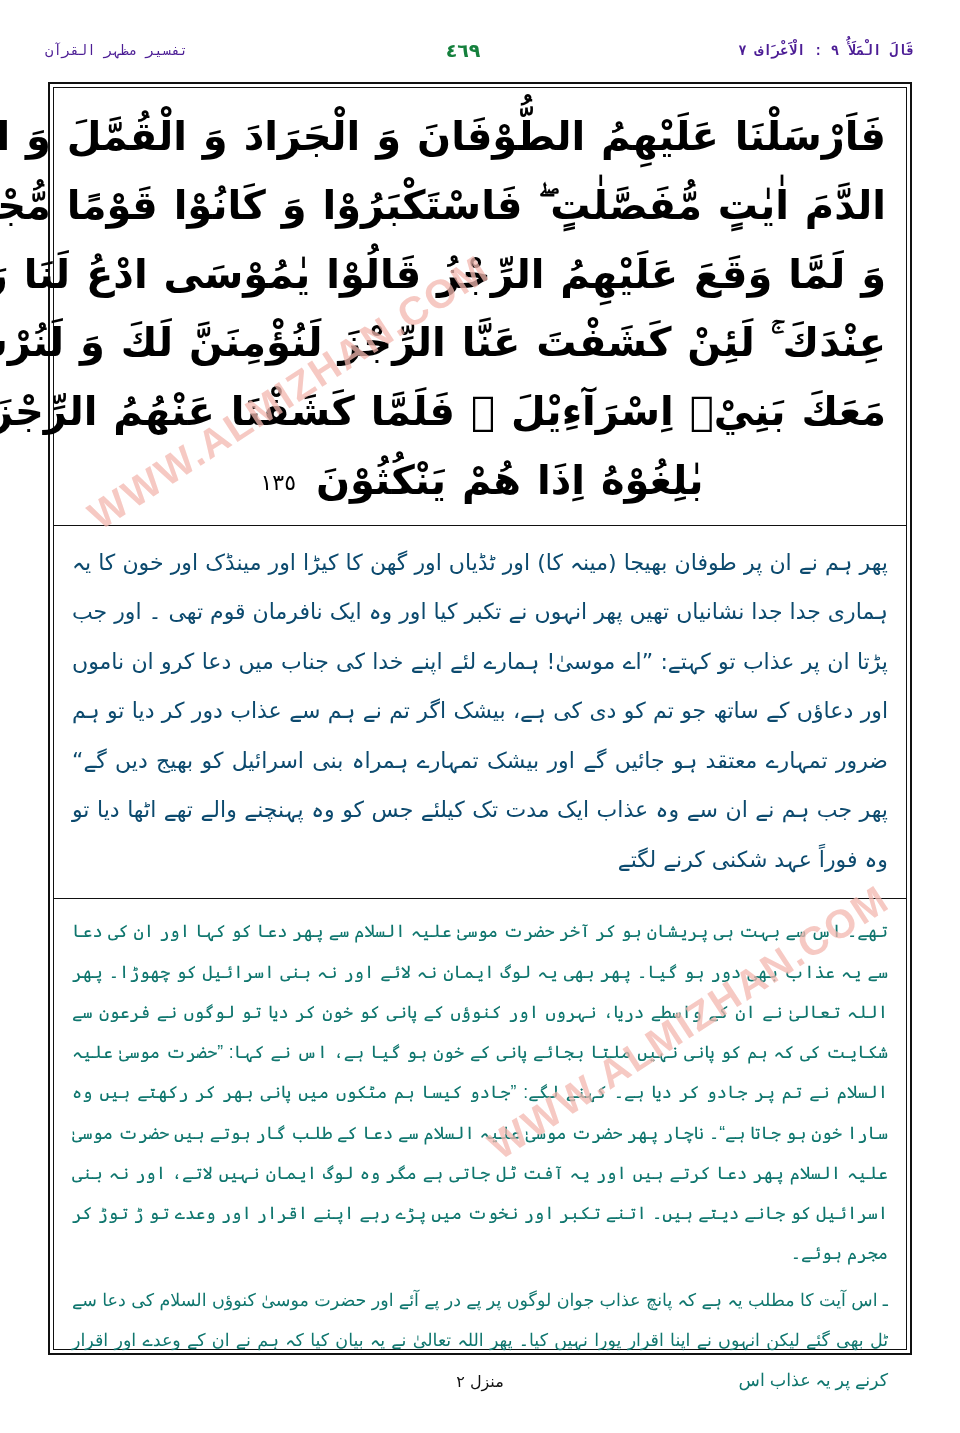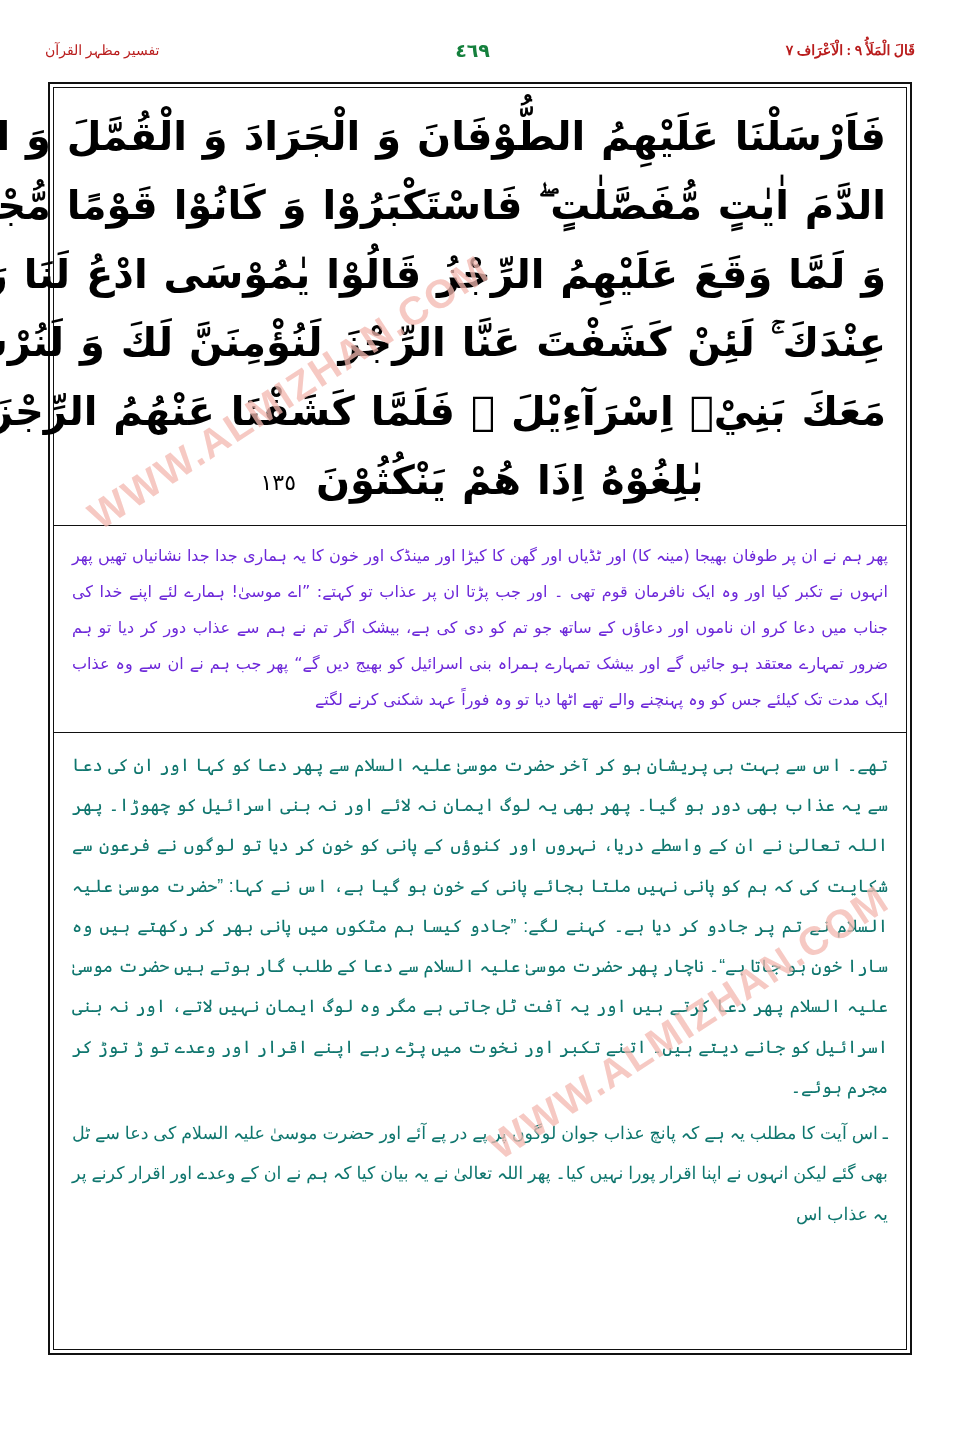--- a/index.html
+++ b/index.html
@@ -46,23 +46,23 @@
     top: 30px;
     left: 45px;
     right: 45px;
     height: 40px;
     display: flex;
     align-items: center;
     justify-content: space-between;
     direction: rtl;
   }
   .head-right, .head-left {
-    font-family: Liberation Serif, serif;
+    font-family: Liberation Mono, monospace;
     font-size: 17px;
-    color: #b91c1c;
+    color: #4c1d95;
     white-space: nowrap;
   }
   .head-right { font-size: 14px; font-weight: bold; }
   .head-left  { font-size: 14px; }
   .head-center {
     font-size: 19px;
     color: #15803d;
     font-weight: bold;
   }
 
@@ -116,23 +116,23 @@
     display: inline-block;
     font-size: 22px;
     font-weight: normal;
     vertical-align: 4px;
     margin: 0 4px;
   }
 
   
   .urdu-trans {
     font-family: "DejaVu Sans", sans-serif;
-    font-size: 16px;
+    font-size: 22px;
     line-height: 2.25;
-    color: #6d28d9;
+    color: #0c4a6e;
     padding: 12px 18px 14px 18px;
   }
   .urdu-trans p { margin: 0; }
 
   
   .urdu-tafsir {
     font-family: Liberation Sans, sans-serif;
     font-size: 17.5px;
     line-height: 2.3;
     color: #0f766e;
@@ -188,20 +188,21 @@
           <span class="ayah-num">١٣٥</span>
         </span>
       </div>
 
       <div class="band urdu-trans">
         <p>پھر ہم نے ان پر طوفان بھیجا (مینہ کا) اور ٹڈیاں اور گھن کا کیڑا اور مینڈک اور خون کا یہ ہماری جدا جدا نشانیاں تھیں پھر انہوں نے تکبر کیا اور وہ ایک نافرمان قوم تھی ۔ اور جب پڑتا ان پر عذاب تو کہتے: ”اے موسیٰ! ہمارے لئے اپنے خدا کی جناب میں دعا کرو ان ناموں اور دعاؤں کے ساتھ جو تم کو دی کی ہے، بیشک اگر تم نے ہم سے عذاب دور کر دیا تو ہم ضرور تمہارے معتقد ہو جائیں گے اور بیشک تمہارے ہمراہ بنی اسرائیل کو بھیج دیں گے“ پھر جب ہم نے ان سے وہ عذاب ایک مدت تک کیلئے جس کو وہ پہنچنے والے تھے اٹھا دیا تو وہ فوراً عہد شکنی کرنے لگتے</p>
       </div>
 
       <div class="band urdu-tafsir">
         <p>تھے۔ اس سے بہت ہی پریشان ہو کر آخر حضرت موسیٰ علیہ السلام سے پھر دعا کو کہا اور ان کی دعا سے یہ عذاب بھی دور ہو گیا۔ پھر بھی یہ لوگ ایمان نہ لائے اور نہ بنی اسرائیل کو چھوڑا۔ پھر اللہ تعالیٰ نے ان کے واسطے دریا، نہروں اور کنوؤں کے پانی کو خون کر دیا تو لوگوں نے فرعون سے شکایت کی کہ ہم کو پانی نہیں ملتا بجائے پانی کے خون ہو گیا ہے، اس نے کہا: ”حضرت موسیٰ علیہ السلام نے تم پر جادو کر دیا ہے۔ کہنے لگے: ”جادو کیسا ہم مٹکوں میں پانی بھر کر رکھتے ہیں وہ سارا خون ہو جاتا ہے“۔ ناچار پھر حضرت موسیٰ علیہ السلام سے دعا کے طلب گار ہوتے ہیں حضرت موسیٰ علیہ السلام پھر دعا کرتے ہیں اور یہ آفت ٹل جاتی ہے مگر وہ لوگ ایمان نہیں لاتے، اور نہ بنی اسرائیل کو جانے دیتے ہیں۔ اتنے تکبر اور نخوت میں پڑے رہے اپنے اقرار اور وعدے تو ڑ توڑ کر مجرم ہوئے۔</p>
-        <p class="para2">ـ اس آیت کا مطلب یہ ہے کہ پانچ عذاب جوان لوگوں پر پے در پے آئے اور حضرت موسیٰ علیہ السلام کی دعا سے ٹل بھی گئے لیکن انہوں نے اپنا اقرار پورا نہیں کیا۔ پھر اللہ تعالیٰ نے یہ بیان کیا کہ ہم نے ان کے وعدے اور اقرار کرنے پر یہ عذاب اس</p>
+        <p class="para2">ـ اس آیت کا مطلب یہ ہے کہ پانچ عذاب جوان لوگوں پر پے در پے آئے اور حضرت موسیٰ کنوؤں السلام کی دعا سے ٹل بھی گئے لیکن انہوں نے اپنا اقرار پورا نہیں کیا۔ پھر اللہ تعالیٰ نے یہ بیان کیا کہ ہم نے ان کے وعدے اور اقرار کرنے پر یہ عذاب اس</p>
       </div>
 
     </div>
   </div>
 
+  <div class="footer">منزل ٢</div>
 
 </div>
 
 </body></html>

